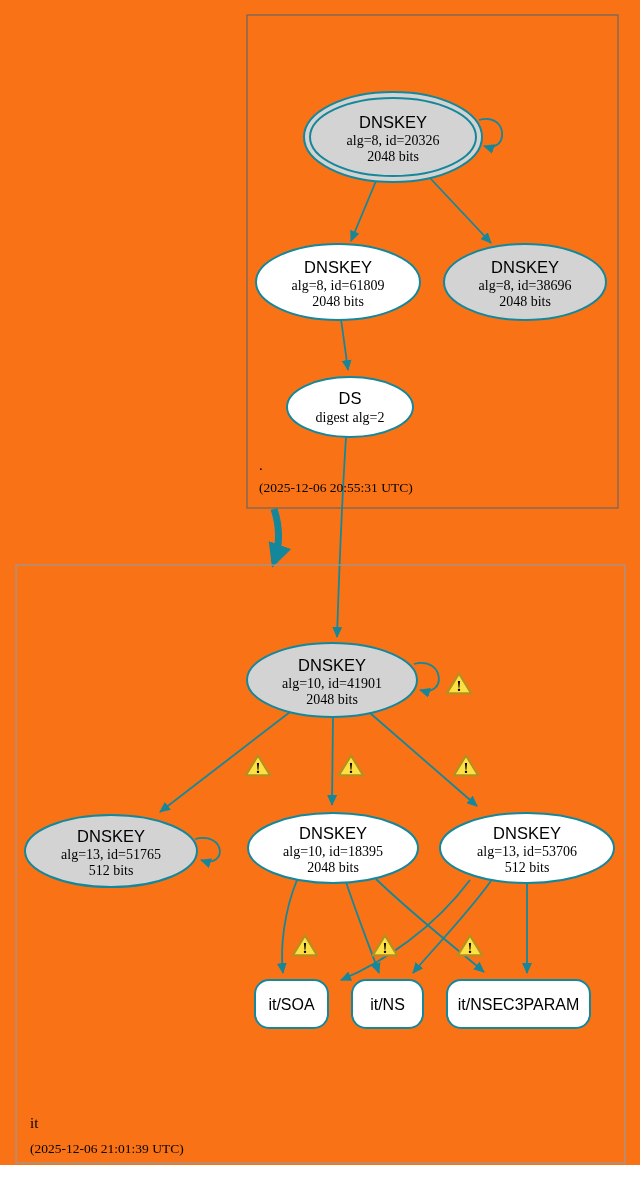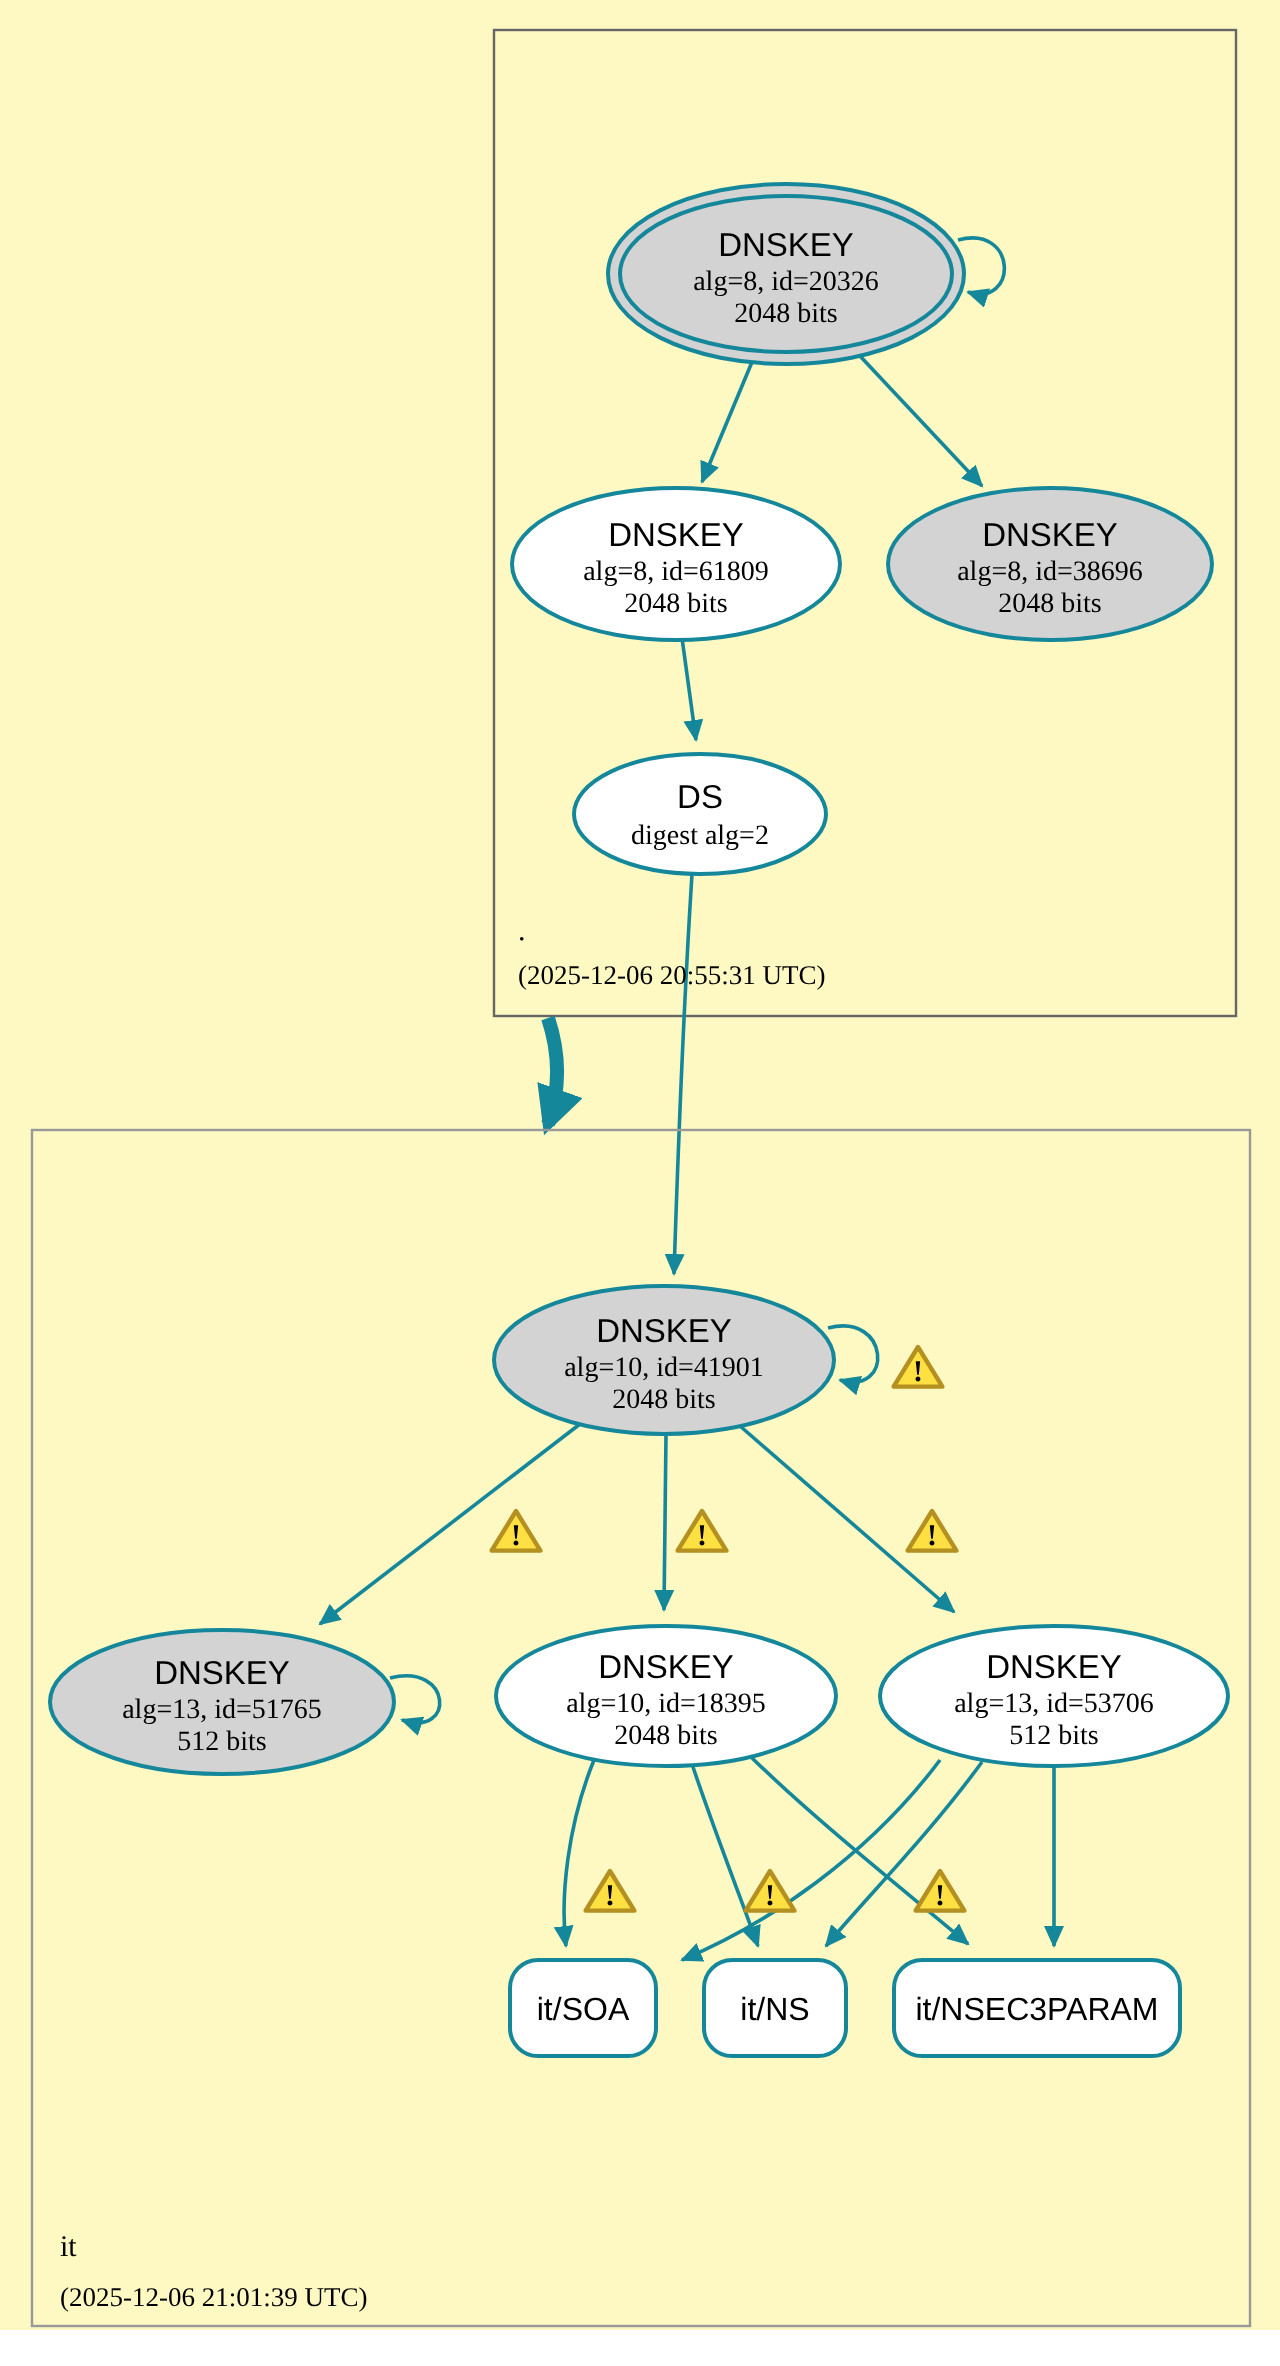--- a/index.html
+++ b/index.html
@@ -1,16 +1,16 @@
 <!DOCTYPE html>
 <html><head>
 <meta charset="utf-8">
 <style>
   html,body{margin:0;padding:0;background:#ffffff;}
-  .stage{position:relative;width:640px;height:1165px;background:#fef9c3;overflow:hidden;
+  .stage{position:relative;width:640px;height:1165px;background:#f97316;overflow:hidden;
          font-family:"Liberation Serif",serif;}
   svg{position:absolute;left:0;top:0;}
   .edge{fill:none;stroke:#15879b;stroke-width:1.8;}
   .thick{fill:none;stroke:#15879b;stroke-width:7;}
   .nodeshape{stroke:#15879b;stroke-width:2;}
   .sep{fill:#d3d3d3;}
   .plain{fill:#ffffff;}
   .ntitle{font-family:"Liberation Sans",sans-serif;font-size:16.5px;fill:#000;text-anchor:middle;}
   .ndetail{font-family:"Liberation Serif",serif;font-size:14px;fill:#000;text-anchor:middle;}
   .rrset-label{font-family:"Liberation Sans",sans-serif;font-size:16px;fill:#000;text-anchor:middle;}

